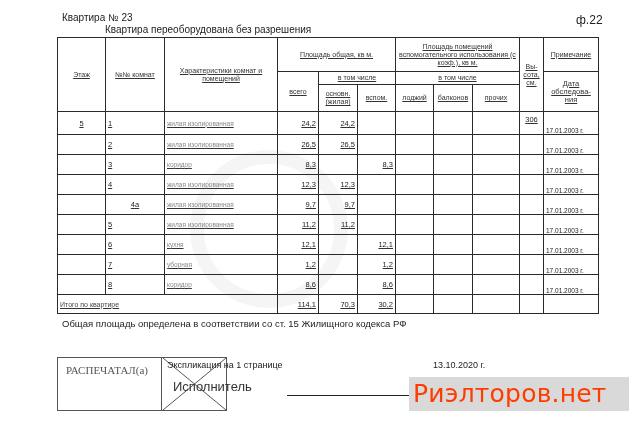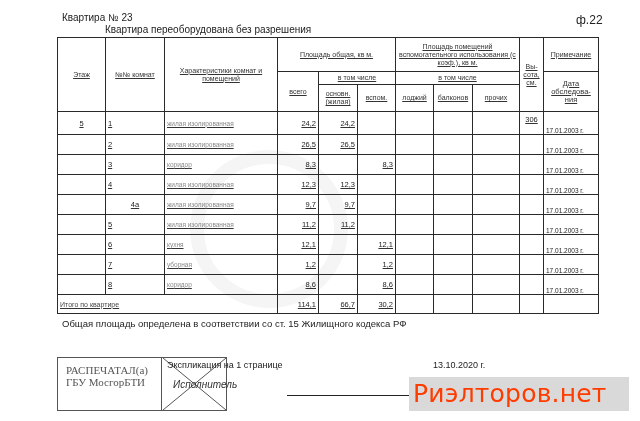--- a/index.html
+++ b/index.html
@@ -41,21 +41,21 @@
     }
     .stamp-left {
       position: absolute; left: 0; top: 0; width: 104px; height: 52px;
       font-family: "Liberation Serif", serif; font-size: 11px;
       line-height: 12px; color: #555; padding: 6px 4px 0 8px; box-sizing: border-box;
       border-right: 1px solid #555;
     }
     .stamp-right { position: absolute; left: 105px; top: 0; width: 63px; height: 52px; }
     .stamp-right svg { position: absolute; left: 0; top: 0; }
     .expl-pages { left: 167px; top: 360px; font-size: 9px; color: #222; background: transparent; }
-    .executor { left: 173px; top: 379px; font-size: 10px; color: #333; font-style: italic; }
+    .executor { left: 173px; top: 379px; font-size: 13px; color: #333; }
     .date-sign { left: 433px; top: 360px; font-size: 9px; color: #222; }
     .sign-line { left: 287px; top: 395px; width: 125px; height: 1px; background: #222; }
     .watermark {
       left: 409px; top: 377px; width: 220px; height: 34px;
       background: #d9d9d9; color: #ff3c00;
       font-family: "DejaVu Sans", sans-serif; font-size: 25px; line-height: 34px;
       padding-left: 4px; box-sizing: border-box; letter-spacing: 0.2px;
     }
     .bg-mark {
       position: absolute; left: 190px; top: 150px; width: 130px; height: 130px;
@@ -227,37 +227,36 @@
       <td class="num">8,6</td>
       <td class="num"></td>
       <td class="num"></td>
       <td class="num"></td>
       <td class="num"></td>
       <td class="date" style="vertical-align:bottom">17.01.2003 г.</td>
     </tr>
     <tr class="total">
       <td colspan="3" style="font-size:7px;color:#444">Итого по квартире</td>
       <td class="num">114,1</td>
-      <td class="num">66,7</td>
+      <td class="num">70,3</td>
       <td class="num">30,2</td>
       <td></td>
       <td></td>
       <td></td>
       <td></td>
       <td></td>
     </tr>
   </tbody>
 </table>
 
 <div class="abs note">Общая площадь определена в соответствии со ст. 15 Жилищного кодекса РФ</div>
 
 <div class="abs stamp">
   <div class="stamp-left">
     <div>РАСПЕЧАТАЛ(а)</div>
-    <div>ГБУ МосгорБТИ</div>
   </div>
   <div class="stamp-right">
     <svg width="63" height="52">
       <line x1="0" y1="0" x2="63" y2="52" stroke="#555" stroke-width="1"></line>
       <line x1="63" y1="0" x2="0" y2="52" stroke="#555" stroke-width="1"></line>
     </svg>
   </div>
 </div>
 <div class="abs expl-pages">Экспликация на 1 странице</div>
 <div class="abs executor">Исполнитель</div>

